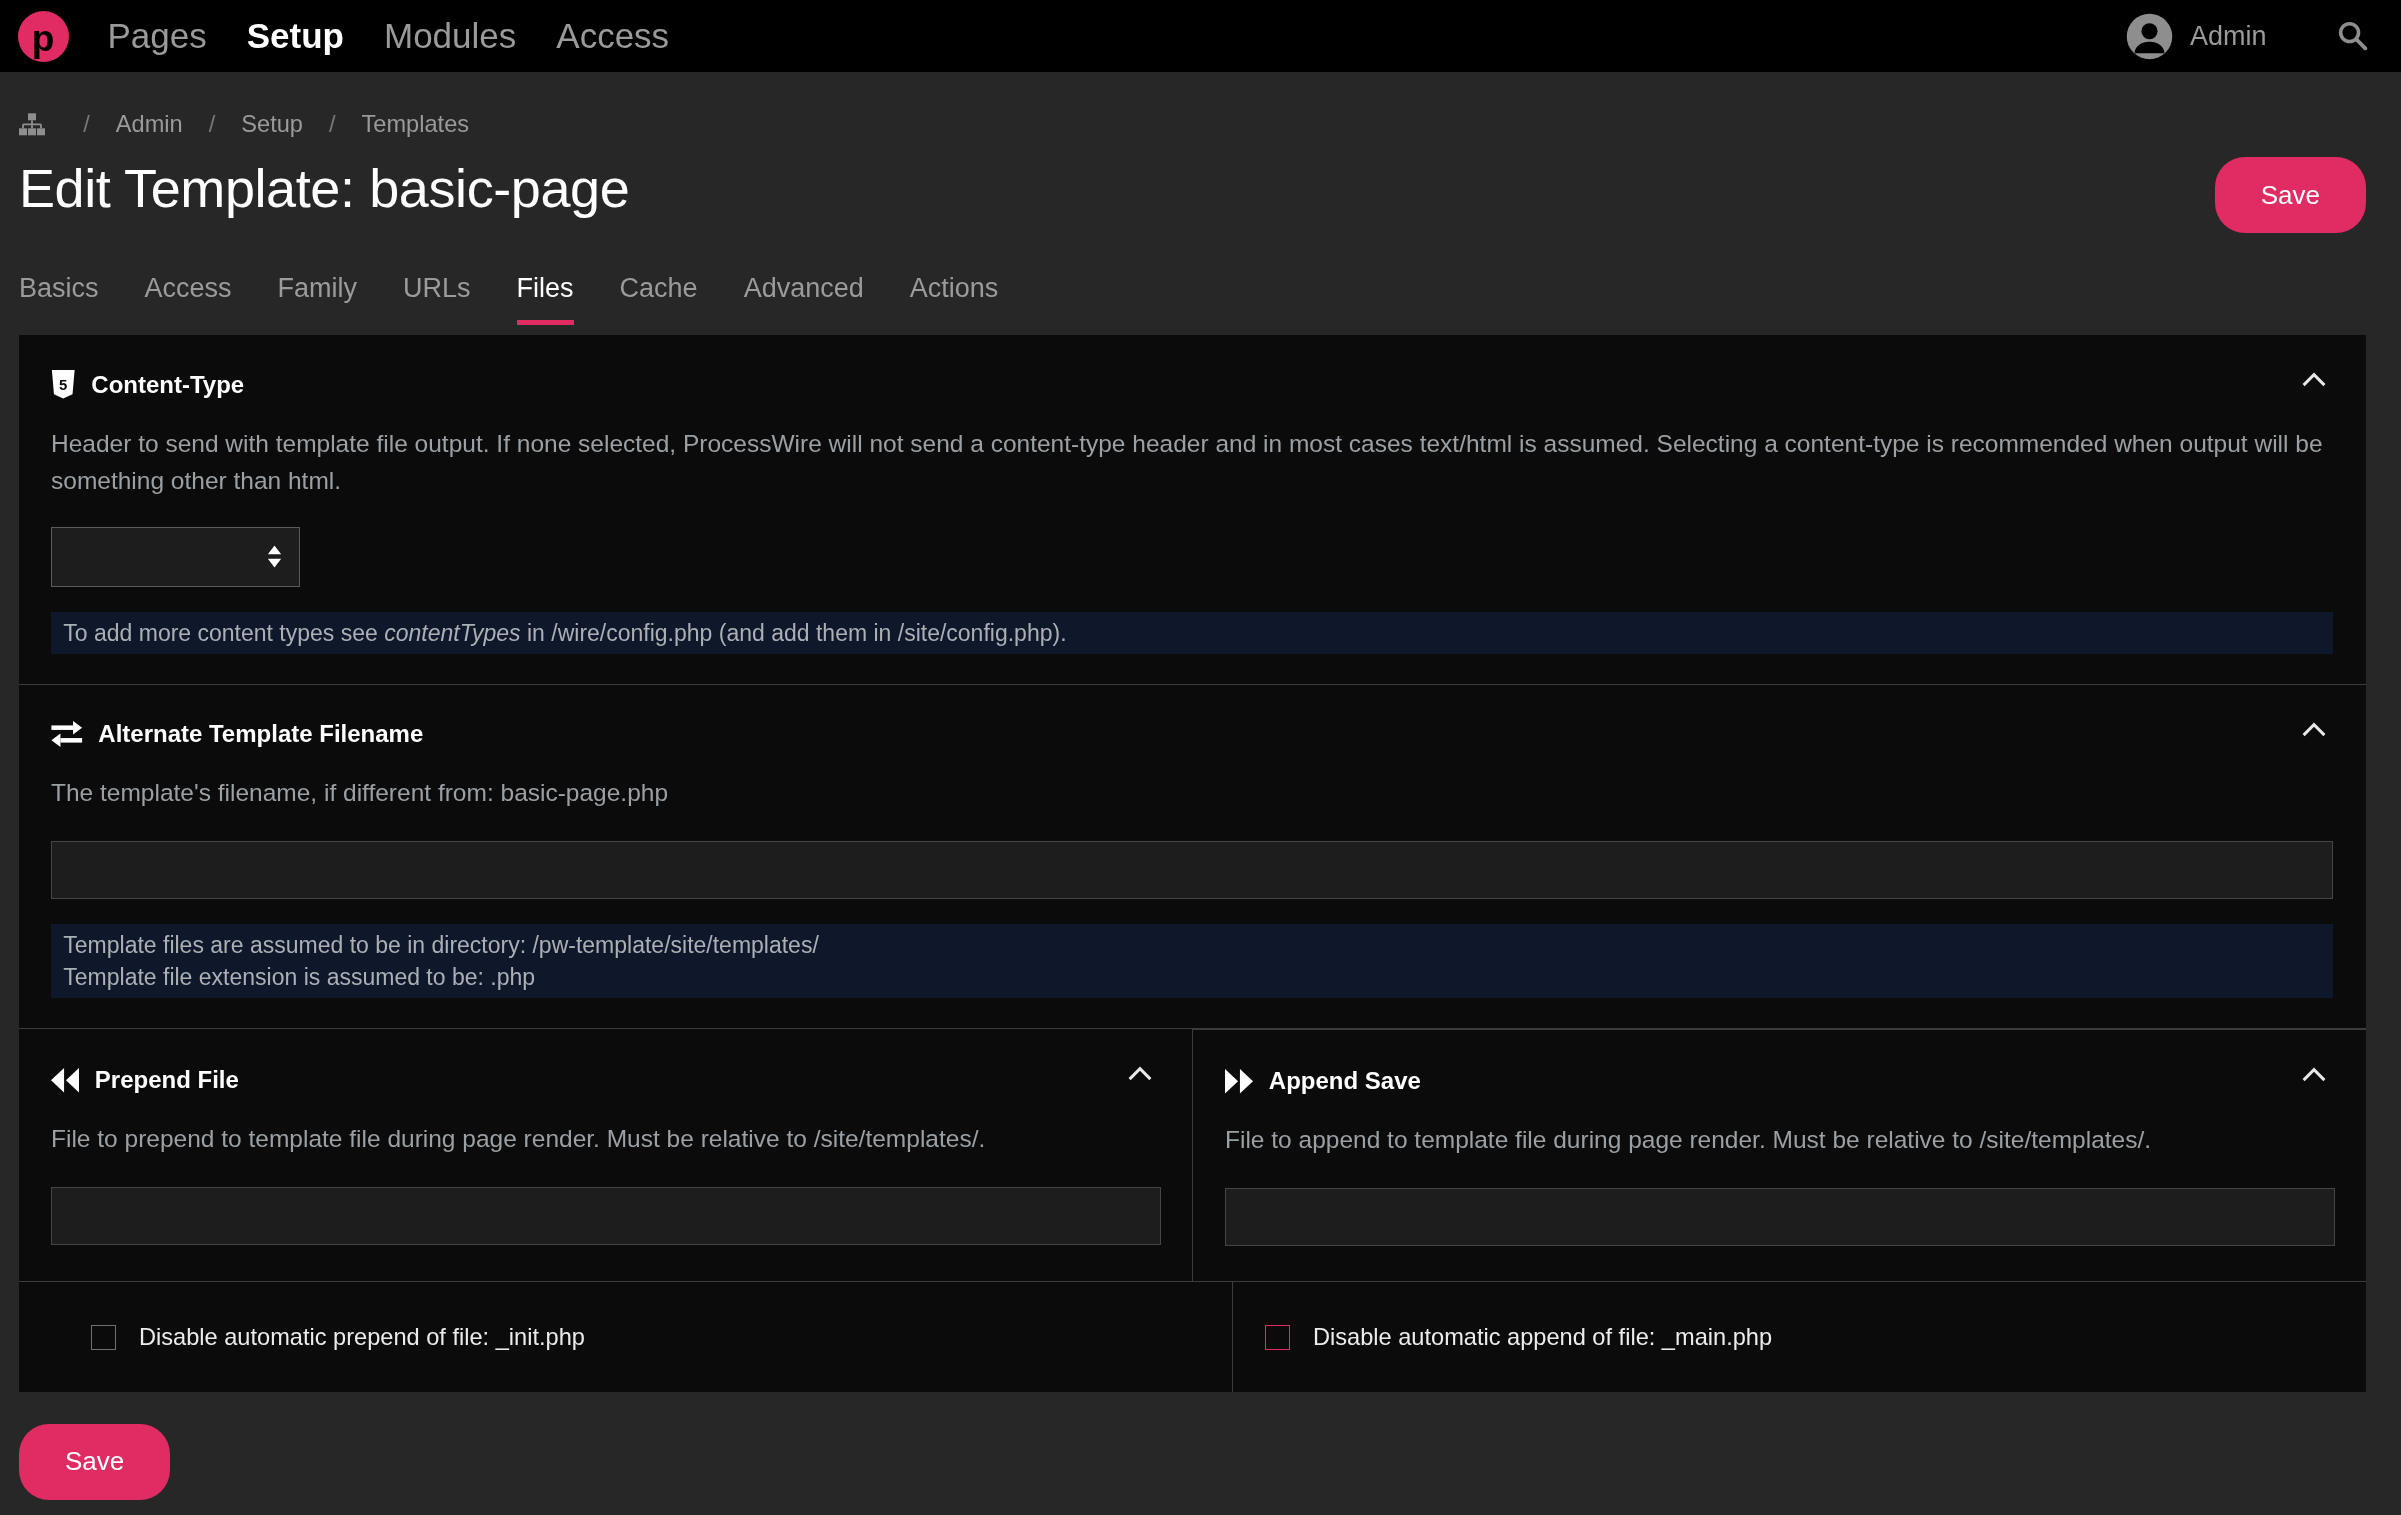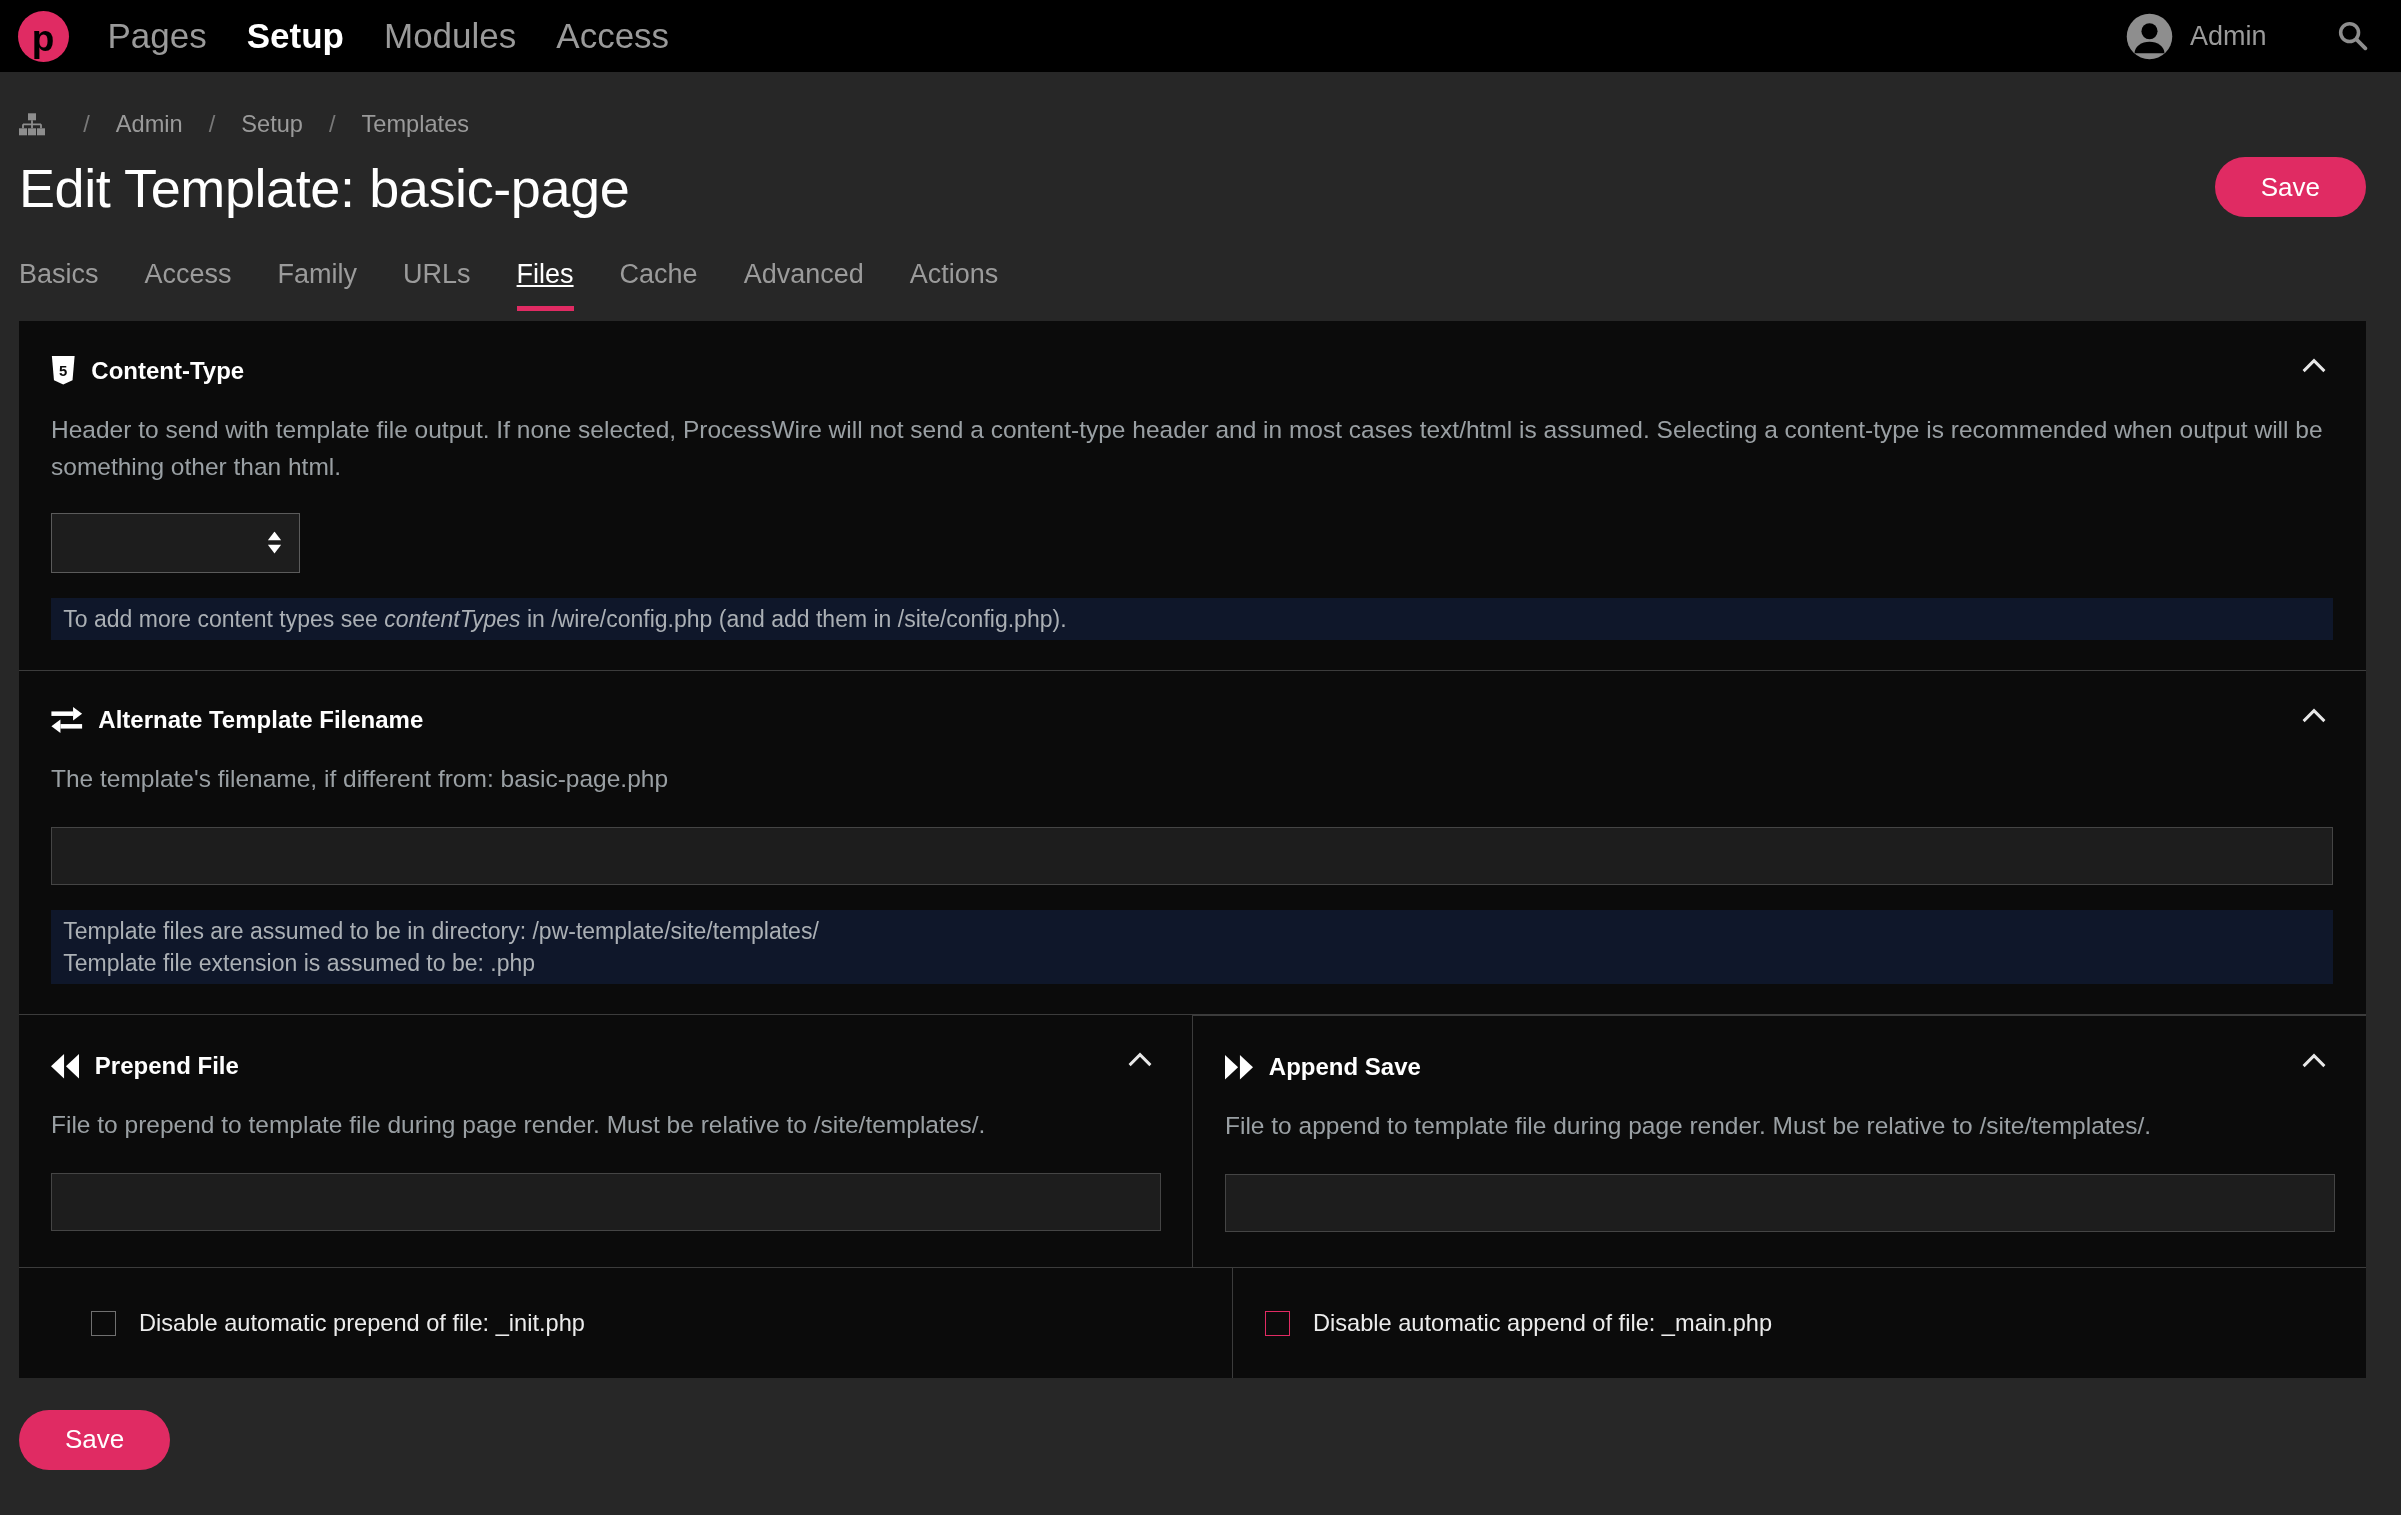--- a/index.html
+++ b/index.html
@@ -35,31 +35,31 @@
     display:flex; align-items:center; margin-top:39px; font-size:23.6px; color:#9a9a9a;
   }
   .breadcrumbs .crumb{ cursor:pointer; }
   .breadcrumbs .sep{ color:#787878; margin:0 26px; }
   .crumb-icon{ margin-right:12.3px; display:flex; align-items:center; }
 
   .header-row{ display:flex; justify-content:space-between; align-items:flex-start; margin-top:19px; }
   .page-title{ font-size:54px; font-weight:400; color:#fff; letter-spacing:-0.4px; }
   .btn-save{
     background:var(--accent); color:#fff; border:none; cursor:pointer;
-    height:60px; padding:0 46px; border-radius:30px; font-size:26px;
+    height:76px; padding:0 46px; border-radius:30px; font-size:26px;
     font-family:inherit;
   }
 
   
   .tabs{ display:flex; margin-top:40px; }
   .tab{
     font-size:27px; color:#9b9b9b; margin-right:46px; padding-bottom:15.8px;
     border-bottom:5.3px solid transparent; cursor:pointer;
   }
-  .tab.active{ color:#fff; border-bottom-color:var(--accent);text-decoration:underline; }
+  .tab.active{ color:#fff; border-bottom-color:var(--accent); }
 
   
   .panel{ margin-top:10.5px; background:#0b0b0b; }
   .section{ position:relative; padding:35px 33px 30px 32px; }
   .section + .section, .row-divider{ border-top:1.8px solid #3c3c3c; }
   .collapse-toggle{ position:absolute; top:37px; right:39px; cursor:pointer; line-height:0; }
 
   .section-header{ display:flex; align-items:center; gap:15.8px; }
   .section-title{ font-size:24px; font-weight:700; color:#fff; }
   .section-desc{ margin-top:26px; font-size:24.5px; line-height:37px; color:#9aa0a4; max-width:2293px; }

